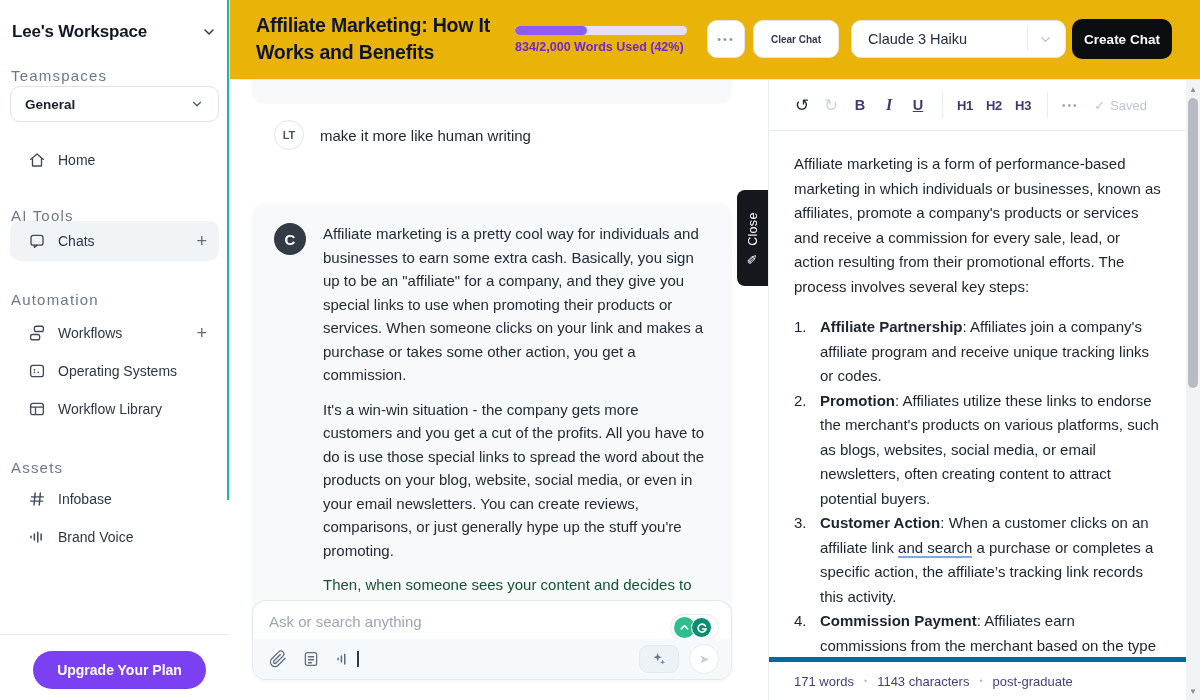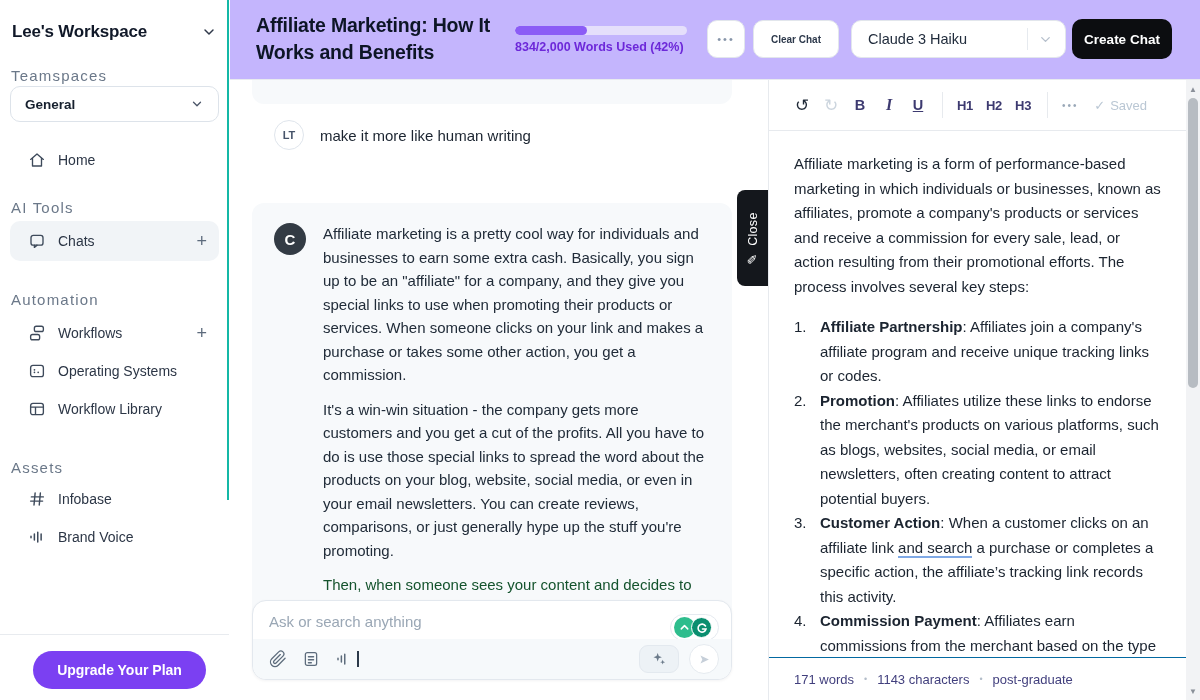--- a/index.html
+++ b/index.html
@@ -25,21 +25,21 @@
   .si-icon { width:18px; height:18px; color:#3e4a5b; flex:0 0 18px; }
   .si-label { font-size:14px; font-weight:500; color:#2c3646; margin-left:12px; flex:1; }
   .si-plus { font-size:18px; font-weight:400; color:#5d6b7d; line-height:1; }
   #sidebar-divider { position:absolute; left:0; top:634px; width:229px; height:1px; background:#e8ebef; }
   #upgrade-btn { position:absolute; left:33px; top:651px; width:173px; height:38px;
     border:none; border-radius:19px; background:#7b40f2; color:#fff; font-size:14px;
     font-weight:700; cursor:pointer; font-family:inherit; }
 
   
   #header { position:absolute; left:230px; top:0; width:970px; height:80px;
-    background:#c4b5fd; border-bottom:1px solid #e8ebef; }
+    background:#eab308; border-bottom:1px solid #e8ebef; }
   #doc-title { position:absolute; left:26px; top:12px; width:262px; font-size:19.5px;
     line-height:27px; font-weight:600; color:#0d1526; letter-spacing:-.2px; }
   #progress-wrap { position:absolute; left:285px; top:26px; width:172px; }
   #progress-track { width:172px; height:9px; border-radius:5px; background:#e5dffb; overflow:hidden; }
   #progress-fill { height:9px; border-radius:5px; background:#8b5cf6; }
   #progress-label { margin-top:5px; font-size:12.5px; font-weight:700; color:#6d28d9; white-space:nowrap; }
   .hdr-btn { position:absolute; top:20px; height:38px; border:1px solid #e2e6ec;
     border-radius:10px; background:#fff; display:flex; align-items:center;
     justify-content:center; cursor:pointer; font-family:inherit; }
   #more-btn { left:477px; width:38px; color:#8795a9; font-size:11px; letter-spacing:2px; }
@@ -121,21 +121,21 @@
   #saved-status { margin-left:auto; color:#bac7d4; font-size:13px; display:flex;
     align-items:center; gap:5px; }
   #editor-content { position:absolute; left:0; top:51px; width:418px; height:526px;
     overflow:hidden; padding:21px 26px 0 25px; font-size:15px; line-height:24.5px;
     color:#1b2430; }
   #editor-content ol { list-style:none; margin-top:16px; }
   #editor-content li { position:relative; padding-left:26px; }
   .li-num { position:absolute; left:0; top:0; }
   .gram-underline { border-bottom:2px solid #7fa9e6; }
   #editor-footer { position:absolute; left:0; bottom:0; width:418px; height:43px;
-    background:#fff; border-top:1px solid #0369a1; display:flex; align-items:center;
+    background:#fff; border-top:5px solid #0369a1; display:flex; align-items:center;
     padding-left:25px; gap:10px; font-size:13px; font-weight:500; color:#413f7d; }
   .foot-dot { color:#b3bdc9; font-size:9px; }
 
   
   #scrollbar { position:absolute; left:1186px; top:80px; width:14px; height:620px; background:#f2f3f5; }
   .sb-arrow { position:absolute; left:0; width:14px; height:14px; color:#8a9099; font-size:8px;
     display:flex; align-items:center; justify-content:center; cursor:pointer; }
   #sb-thumb { position:absolute; left:2px; top:18px; width:10px; height:290px;
     background:#b7bcc2; border-radius:5px; cursor:pointer; }
 </style>
@@ -166,21 +166,21 @@
   <div class="side-item" style="top:142px">
     <span class="si-icon">
       <svg viewBox="0 0 24 24" fill="none" stroke="currentColor" stroke-width="1.8" stroke-linecap="round" stroke-linejoin="round">
           <path d="M3.5 11.2 12 4l8.5 7.2"></path>
           <path d="M6 9.8V20h12V9.8"></path>
         </svg>
     </span>
     <span class="si-label">Home</span>
   </div>
 
-  <div class="sec-label" style="top:199px">AI Tools</div>
+  <div class="sec-label" style="top:207px">AI Tools</div>
 
   <div class="side-item selected" style="top:221px;height:40px">
     <span class="si-icon">
       <svg viewBox="0 0 24 24" fill="none" stroke="currentColor" stroke-width="1.8" stroke-linecap="round" stroke-linejoin="round">
           <rect x="4" y="4.5" width="16" height="13" rx="3"></rect>
           <path d="M8.5 17.5v3l3.6-3"></path>
         </svg>
     </span>
     <span class="si-label">Chats</span>
     <span class="si-plus">+</span>

